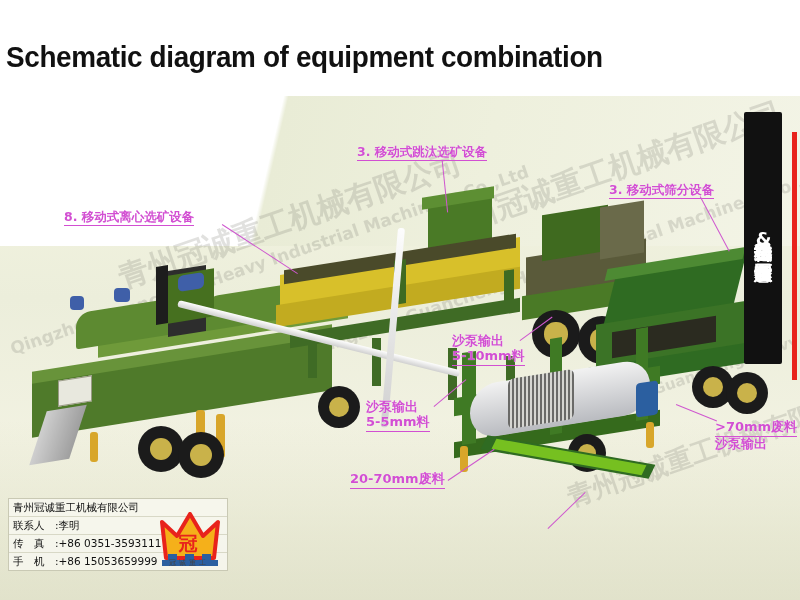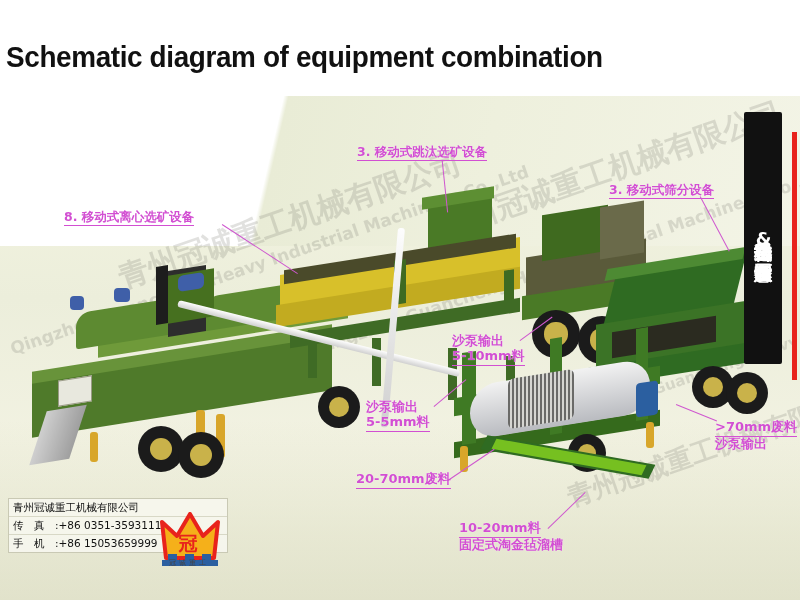--- a/index.html
+++ b/index.html
@@ -201,44 +201,43 @@
     <span class="u">5-10mm料</span>
   </div>
   <div class="leader" style="left:520px;top:340px;width:40px;transform:rotate(-36deg);"></div>
 
   <div class="lab mid" style="left:366px;top:400px;">
     <span>沙泵输出</span><br>
     <span class="u">5-5mm料</span>
   </div>
   <div class="leader" style="left:434px;top:406px;width:42px;transform:rotate(-40deg);"></div>
 
-  <div class="lab mid" style="left:350px;top:472px;margin-left:6px;"><span class="u">20-70mm废料</span></div>
+  <div class="lab mid" style="left:350px;top:472px;"><span class="u">20-70mm废料</span></div>
   <div class="leader" style="left:448px;top:480px;width:56px;transform:rotate(-34deg);"></div>
 
   <div class="lab mid" style="left:715px;top:420px;">
     <span class="u">&gt;70mm废料</span><br>
     <span>沙泵输出</span>
   </div>
   <div class="leader" style="left:676px;top:404px;width:44px;transform:rotate(22deg);"></div>
 
-  <div class="lab mid" style="left:459px;top:521px;">
-    <span class="u">10-20mm料</span><br>
-    <span>固定式淘金毡溜槽</span>
-  </div>
   <div class="leader" style="left:548px;top:528px;width:52px;transform:rotate(-44deg);"></div>
 
   <div class="redbar"></div>
   <div class="vbanner">
     <span>移动组合式选金&amp;宝石设备示意图</span>
   </div>
 
   <div class="title">Schematic diagram of equipment combination</div>
 
   <div class="card">
     <div class="row">青州冠诚重工机械有限公司</div>
+    <div class="row">
+      <span class="k">联系人</span>:<span>李明</span>
+    </div>
     <div class="row">
       <span class="k">传　真</span>:<span>+86 0351-3593111</span>
     </div>
     <div class="row">
       <span class="k">手　机</span>:<span>+86 15053659999</span>
     </div>
   </div>
 
   <div class="logo">
     <svg width="74" height="58" viewBox="0 0 74 58">

